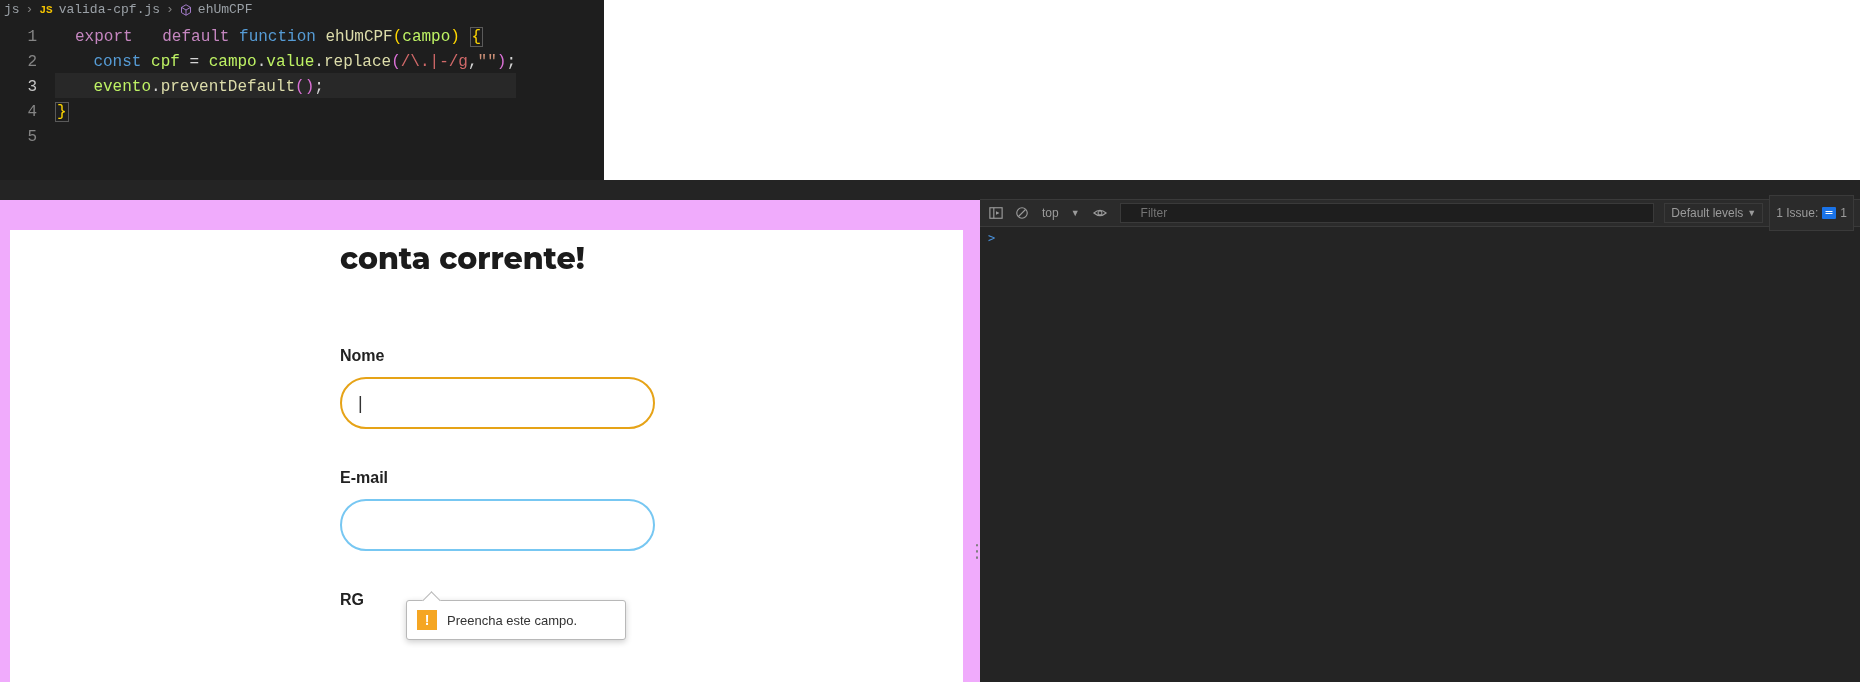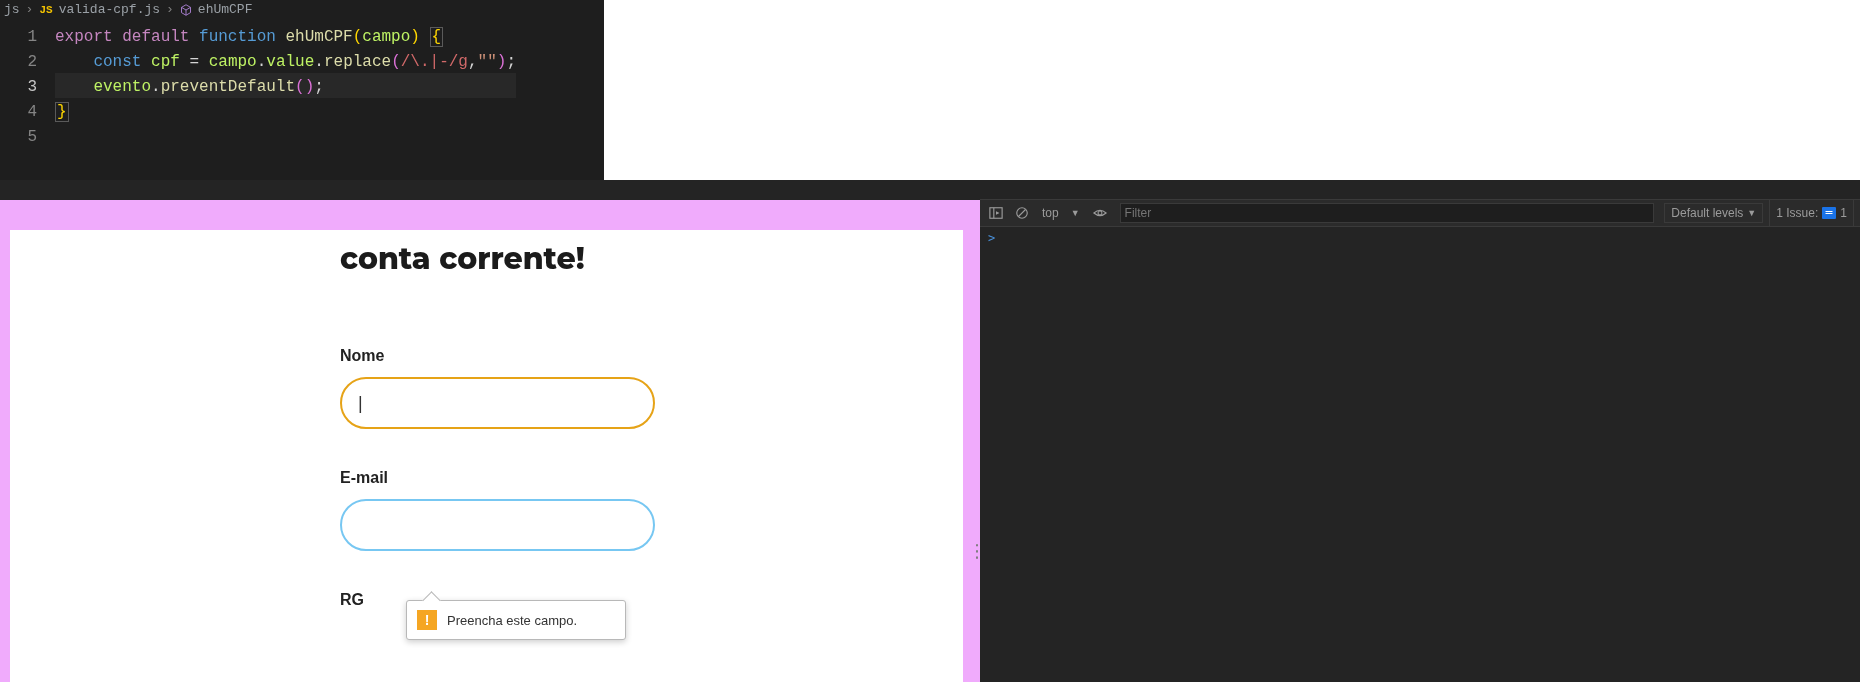--- a/index.html
+++ b/index.html
@@ -48,21 +48,21 @@
   text-align: right;
   color: #858585;
   user-select: none;
   padding-top: 4px;
 }
 .gutter div { padding: 3px 18px 3px 0; line-height: 22px; height: 25px; }
 .gutter .active { color: #c6c6c6; }
 .codelines { padding-top: 4px; }
 .codelines div { padding: 3px 0; line-height: 22px; height: 25px; white-space: pre; }
 .codelines .active-line { background: #282828; }
-.tk-kw { color: #c586c0; }
+.tk-kw { color: #c586c0; margin-left: 20px; }
 .tk-kw2 { color: #569cd6; }
 .tk-fn { color: #dcdcaa; }
 .tk-var { color: #bef264; }
 .tk-punc { color: #d4d4d4; }
 .tk-brace { color: #ffd700; }
 .tk-paren-pink { color: #da70d6; }
 .tk-regex { color: #d16969; }
 .tk-str { color: #ce9178; }
 .brace-box {
   border: 1px solid #5a5a5a;
@@ -219,39 +219,39 @@
   color: #9b9b9b;
   padding: 0 4px;
 }
 .dt-top-dropdown .tri { font-size: 9px; color: #9b9b9b; }
 .dt-filter {
   flex: 1;
   background: #1e1e1e;
   border: 1px solid #3a3a3a;
   height: 20px;
   color: #9b9b9b;
-  padding: 0 4px;
+  padding: 0 20px;
   font-size: 12px;
   margin: 0 4px;
 }
 .dt-levels {
   background: #2b2b2b;
   border: 1px solid #3a3a3a;
   height: 20px;
   display: flex;
   align-items: center;
   padding: 0 6px;
   color: #9b9b9b;
   gap: 4px;
 }
 .dt-levels .tri { font-size: 9px; }
 .dt-issues {
   background: #2b2b2b;
   border: 1px solid #3a3a3a;
-  height: 28px;
+  height: 36px;
   display: flex;
   align-items: center;
   padding: 0 6px;
   color: #9b9b9b;
   gap: 4px;
 }
 .dt-issues .blue-badge {
   width: 14px; height: 12px;
   background: #1a73e8;
   color: #fff;

